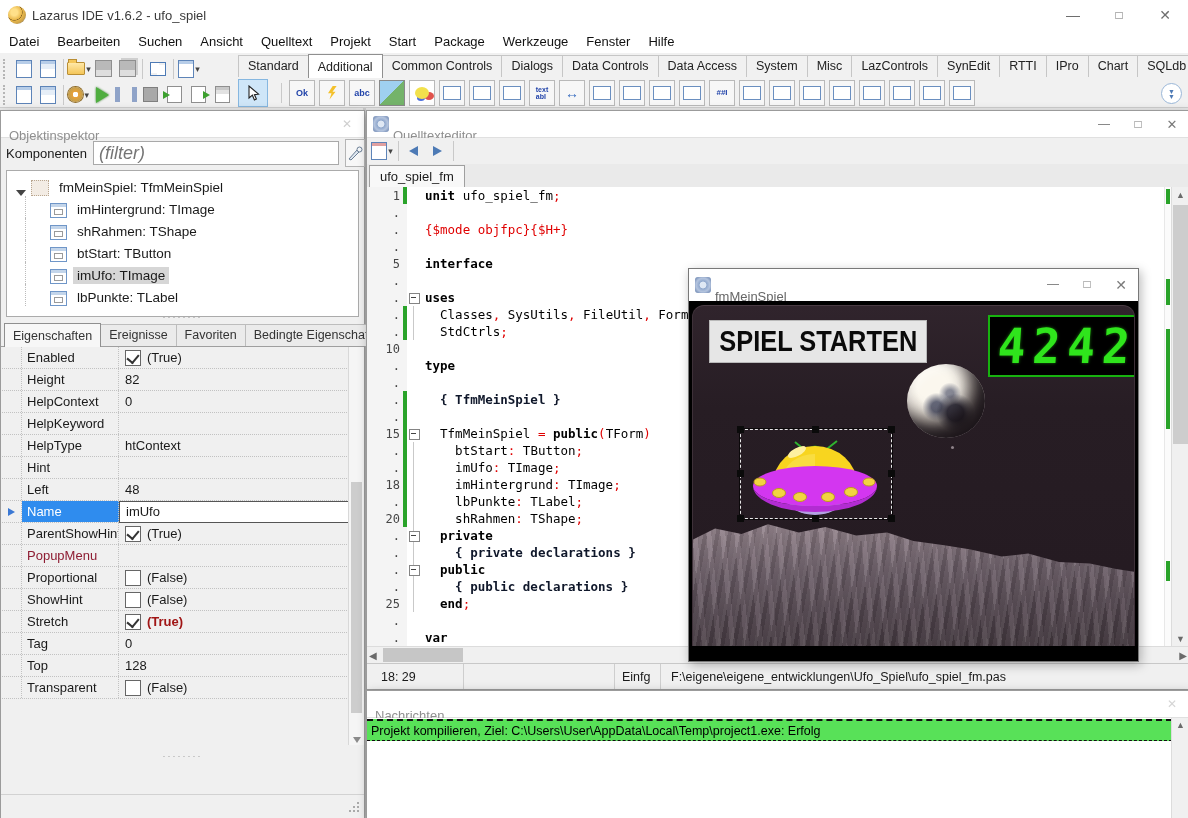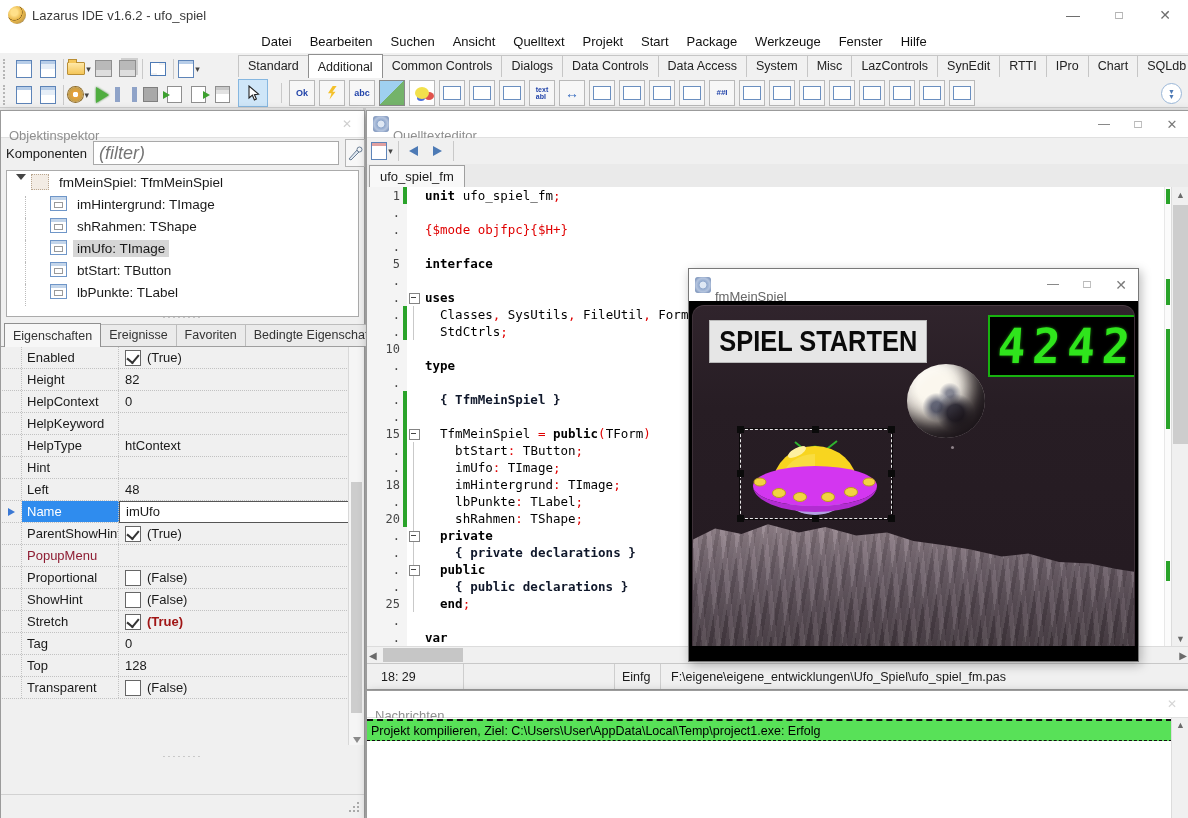--- a/index.html
+++ b/index.html
@@ -7,21 +7,21 @@
        font-family:"Liberation Sans",sans-serif;font-size:13px;color:#1a1a1a;}
   .abs{position:absolute;}
 
   
   .main-titlebar{left:0;top:0;width:1188px;height:30px;background:#fff;display:flex;align-items:center;}
   .app-icon{width:18px;height:18px;margin:0 6px 0 8px;border-radius:50%;
     background:radial-gradient(circle at 35% 35%,#ffe089 20%,#e8b74a 45%,#7a5a22 48%,#e8b74a 52%,#caa049 70%,#5d79b5 92%);}
   .main-title{color:#3a3a3a;font-size:13px;}
   .winbtns{margin-left:auto;display:flex;}
   .winbtn{width:46px;height:30px;display:flex;align-items:center;justify-content:center;color:#6e6e6e;font-size:14px;}
-  .menubar{left:0;top:30px;width:1188px;height:23px;background:#fff;display:flex;align-items:center;border-bottom:1px solid #e4e4e4;justify-content:center;}
+  .menubar{left:0;top:30px;width:1188px;height:23px;background:#fff;display:flex;align-items:center;border-bottom:1px solid #e4e4e4;}
   .menu-item{padding:2px 9px;color:#111;}
   
   .toolzone{left:0;top:53px;width:1188px;height:54px;background:#f1f1f1;border-bottom:1px solid #cfcfcf;}
   .toolrow{position:absolute;left:0;width:234px;height:27px;display:flex;align-items:center;}
   .toolrow .grip{width:3px;height:20px;border-left:2px dotted #b5b5b5;margin:0 4px 0 3px;}
   .tbtn{width:24px;height:23px;display:flex;align-items:center;justify-content:center;position:relative;border-radius:2px;}
   .tsep{width:1px;height:20px;background:#c9c9c9;margin:0 3px;}
   .dd{font-size:9px;color:#444;margin-left:1px;}
   .icon-doc{width:14px;height:16px;background:#fff;border:1px solid #5d84b8;box-shadow:inset 0 3px 0 #b7cde8;}
   .icon-folder{width:16px;height:11px;background:linear-gradient(#ffe8a8,#f4c659);border:1px solid #b98e34;border-radius:1px;position:relative;}
@@ -62,21 +62,21 @@
      background:radial-gradient(circle at 50% 50%,#dfe8f4 30%,#8fa7cc 32%,#b4c4de 60%,#5f7aa8 100%);}
   .wctl{margin-left:auto;display:flex;}
   .wctl span{width:34px;text-align:center;color:#7a7a7a;font-size:12px;}
   
   .oi-filterrow{position:absolute;left:0;top:27px;right:0;height:30px;display:flex;align-items:center;padding:8px 5px;box-sizing:border-box;}
   .oi-filterrow label{font-size:13px;}
   .flt{flex:1;margin:0 6px;height:22px;border:1px solid #a9a9a9;background:#fff;font-style:italic;color:#7c7c7c;
        font-family:"Liberation Sans",sans-serif;font-size:18px;padding:0 5px;}
   .brush-btn{width:26px;height:26px;border:1px solid #b5b5b5;background:#f7f7f7;display:flex;align-items:center;justify-content:center;}
   .tree{position:absolute;left:5px;top:59px;right:5px;height:142px;background:#fff;border:1px solid #ababab;overflow:hidden;padding-top:3px;}
-  .trow{height:22px;display:flex;align-items:flex-start;font-size:13.5px;white-space:nowrap;}
+  .trow{height:22px;display:flex;align-items:flex-end;font-size:13.5px;white-space:nowrap;}
   .trow .chev{width:0;height:0;border-left:5px solid transparent;border-right:5px solid transparent;border-top:6px solid #444;margin:0 5px 0 9px;}
   .trow .ind{width:24px;height:100%;border-left:1px dotted #bbb;margin-left:18px;}
   .trow .ficon{width:16px;height:14px;border:1px dotted #b9a68f;background:#f3ece4;margin-right:6px;}
   .trow .cicon{width:15px;height:13px;border:1px solid #6f96c8;background:#fff;box-shadow:inset 0 3px 0 #c3d5ea;margin-right:6px;position:relative;}
   .trow .cicon:after{content:"";position:absolute;left:3px;top:5px;width:7px;height:4px;border:1px solid #9a9a9a;}
   .trow .lbl{padding:1px 4px;}
   .trow.sel .lbl{background:#d6d6d6;}
   .oi-split{position:absolute;left:0;top:203px;width:100%;text-align:center;color:#8f8f8f;font-size:9px;letter-spacing:2px;line-height:7px;}
   .oi-tabs{position:absolute;left:0;top:210px;right:0;height:25px;display:flex;align-items:flex-end;padding-left:3px;border-bottom:1px solid #9f9f9f;}
   .otab{padding:3px 8px 4px;border:1px solid #bdbdbd;border-bottom:none;background:#ebebeb;font-size:12.5px;margin-right:-1px;white-space:nowrap;color:#333;}
@@ -383,29 +383,29 @@
         <div class="trow">
           <div class="ind"></div>
           <div class="cicon"></div>
           <span class="lbl">imHintergrund: TImage</span>
         </div>
         <div class="trow">
           <div class="ind"></div>
           <div class="cicon"></div>
           <span class="lbl">shRahmen: TShape</span>
         </div>
+        <div class="trow">
+          <div class="ind"></div>
+          <div class="cicon"></div>
+          <span class="lbl">btStart: TButton</span>
+        </div>
         <div class="trow sel">
           <div class="ind"></div>
           <div class="cicon"></div>
           <span class="lbl">imUfo: TImage</span>
-        </div>
-        <div class="trow">
-          <div class="ind"></div>
-          <div class="cicon"></div>
-          <span class="lbl">btStart: TButton</span>
         </div>
         <div class="trow">
           <div class="ind"></div>
           <div class="cicon"></div>
           <span class="lbl">lbPunkte: TLabel</span>
         </div>
       </div>
     <div class="oi-split">········</div>
     <div class="oi-tabs" id="oi-tabs">
         <div class="otab active">Eigenschaften</div>

